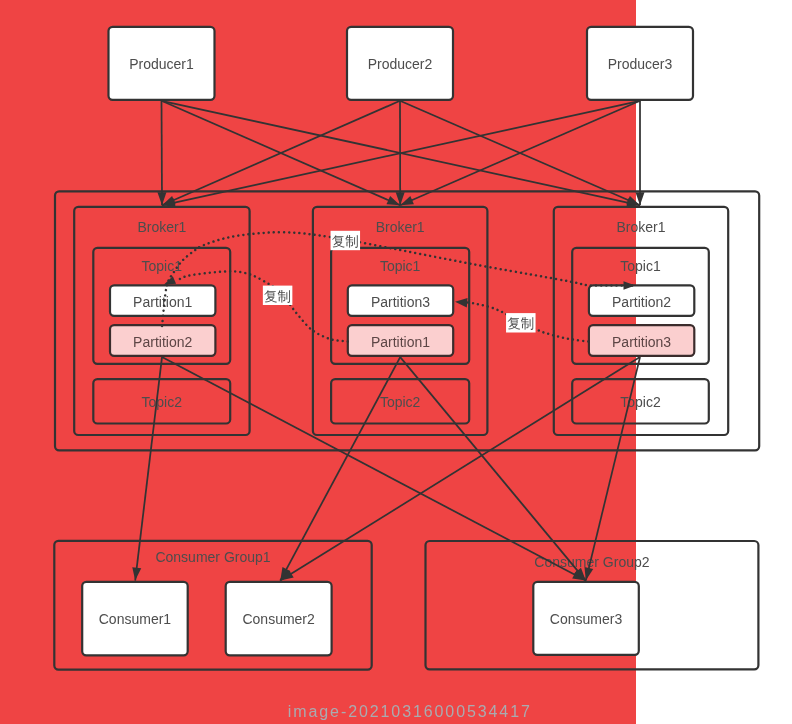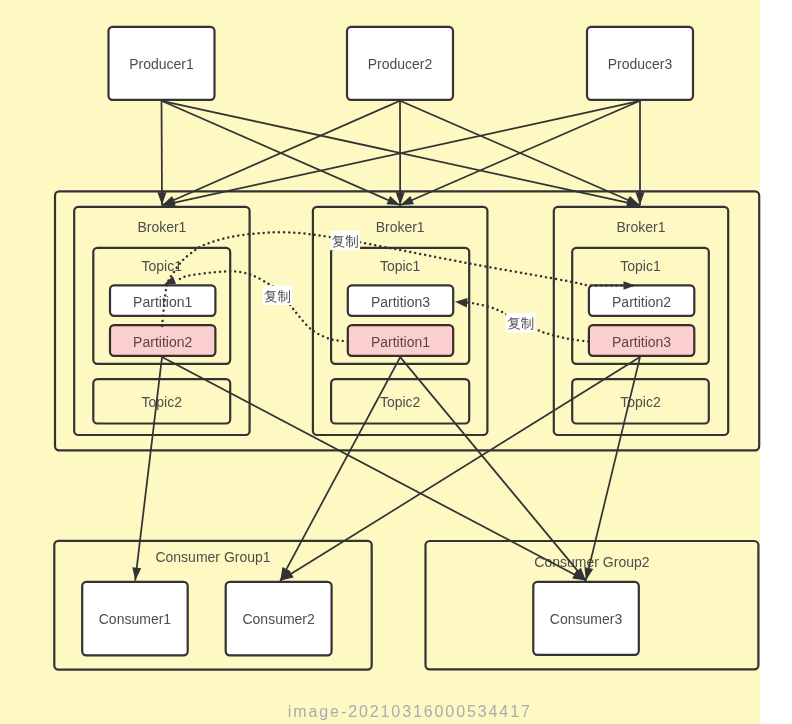--- a/index.html
+++ b/index.html
@@ -1,18 +1,18 @@
 <!DOCTYPE html>
 <html><head>
 <meta charset="utf-8">
 <title>Kafka Cluster Architecture Diagram</title>
 <style>
   html,body{margin:0;padding:0;background:#ffffff;}
   body{width:792px;height:724px;font-family:"Liberation Sans",sans-serif;overflow:hidden;}
-  #stage{position:relative;width:760px;height:724px;background:#fef9c3;}
+  #stage{position:relative;width:636px;height:724px;background:#ef4444;}
   #svgroot{position:absolute;left:0;top:0;display:block;}
   text{font-family:"Liberation Sans",sans-serif;will-change:opacity;}
   .node-label{font-size:14px;fill:#4d4d4d;text-anchor:middle;}
   .node-label.on-pink{fill:#5d4545;}
   .cjk-label{font-size:13.5px;fill:#4d4d4d;text-anchor:middle;
              font-family:"DejaVu Sans","Liberation Sans",sans-serif;}
   .watermark-text{font-size:16px;fill:#a9abb0;letter-spacing:1.9px;text-anchor:middle;}
   .box-rect{fill:#ffffff;stroke:#333333;stroke-width:2.2;}
   .box-rect.plain{fill:none;}
   .box-rect.pink{fill:#fbcfcf;stroke:#3b2c2c;stroke-width:2.2;}

